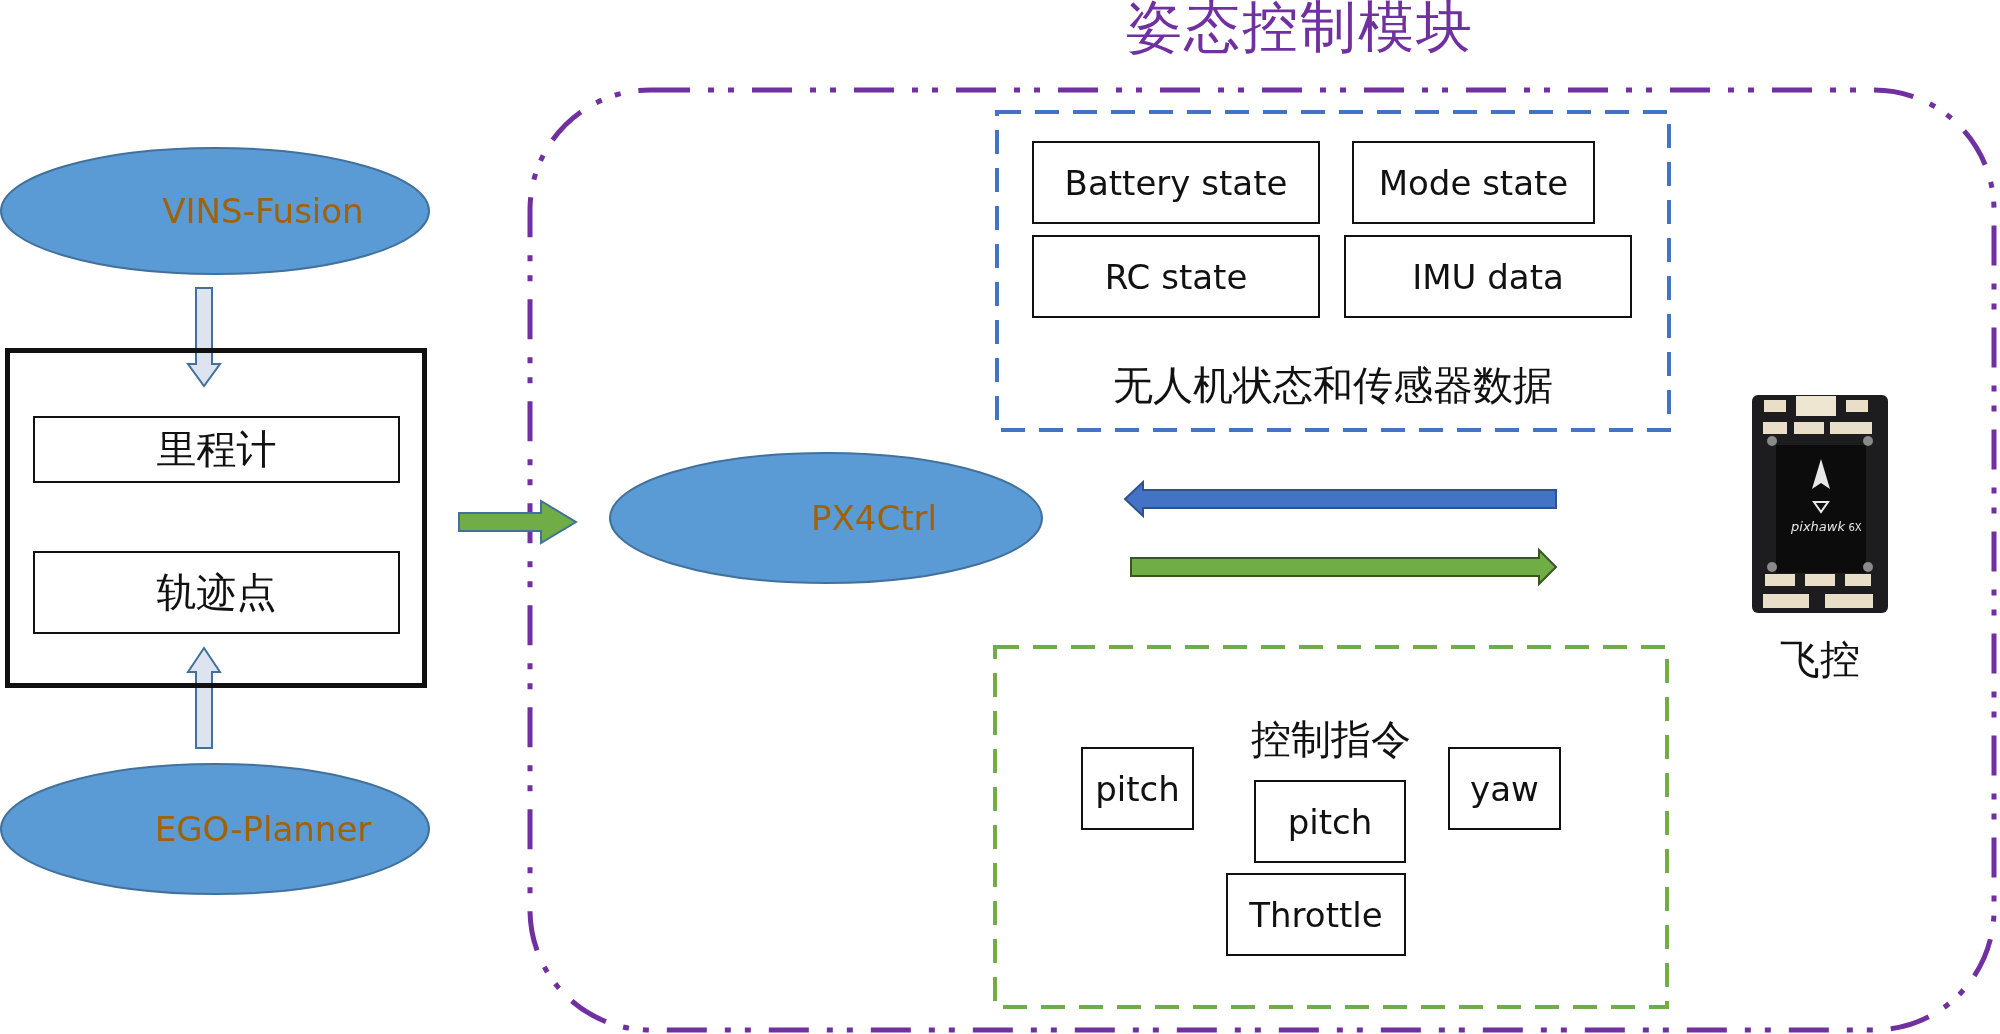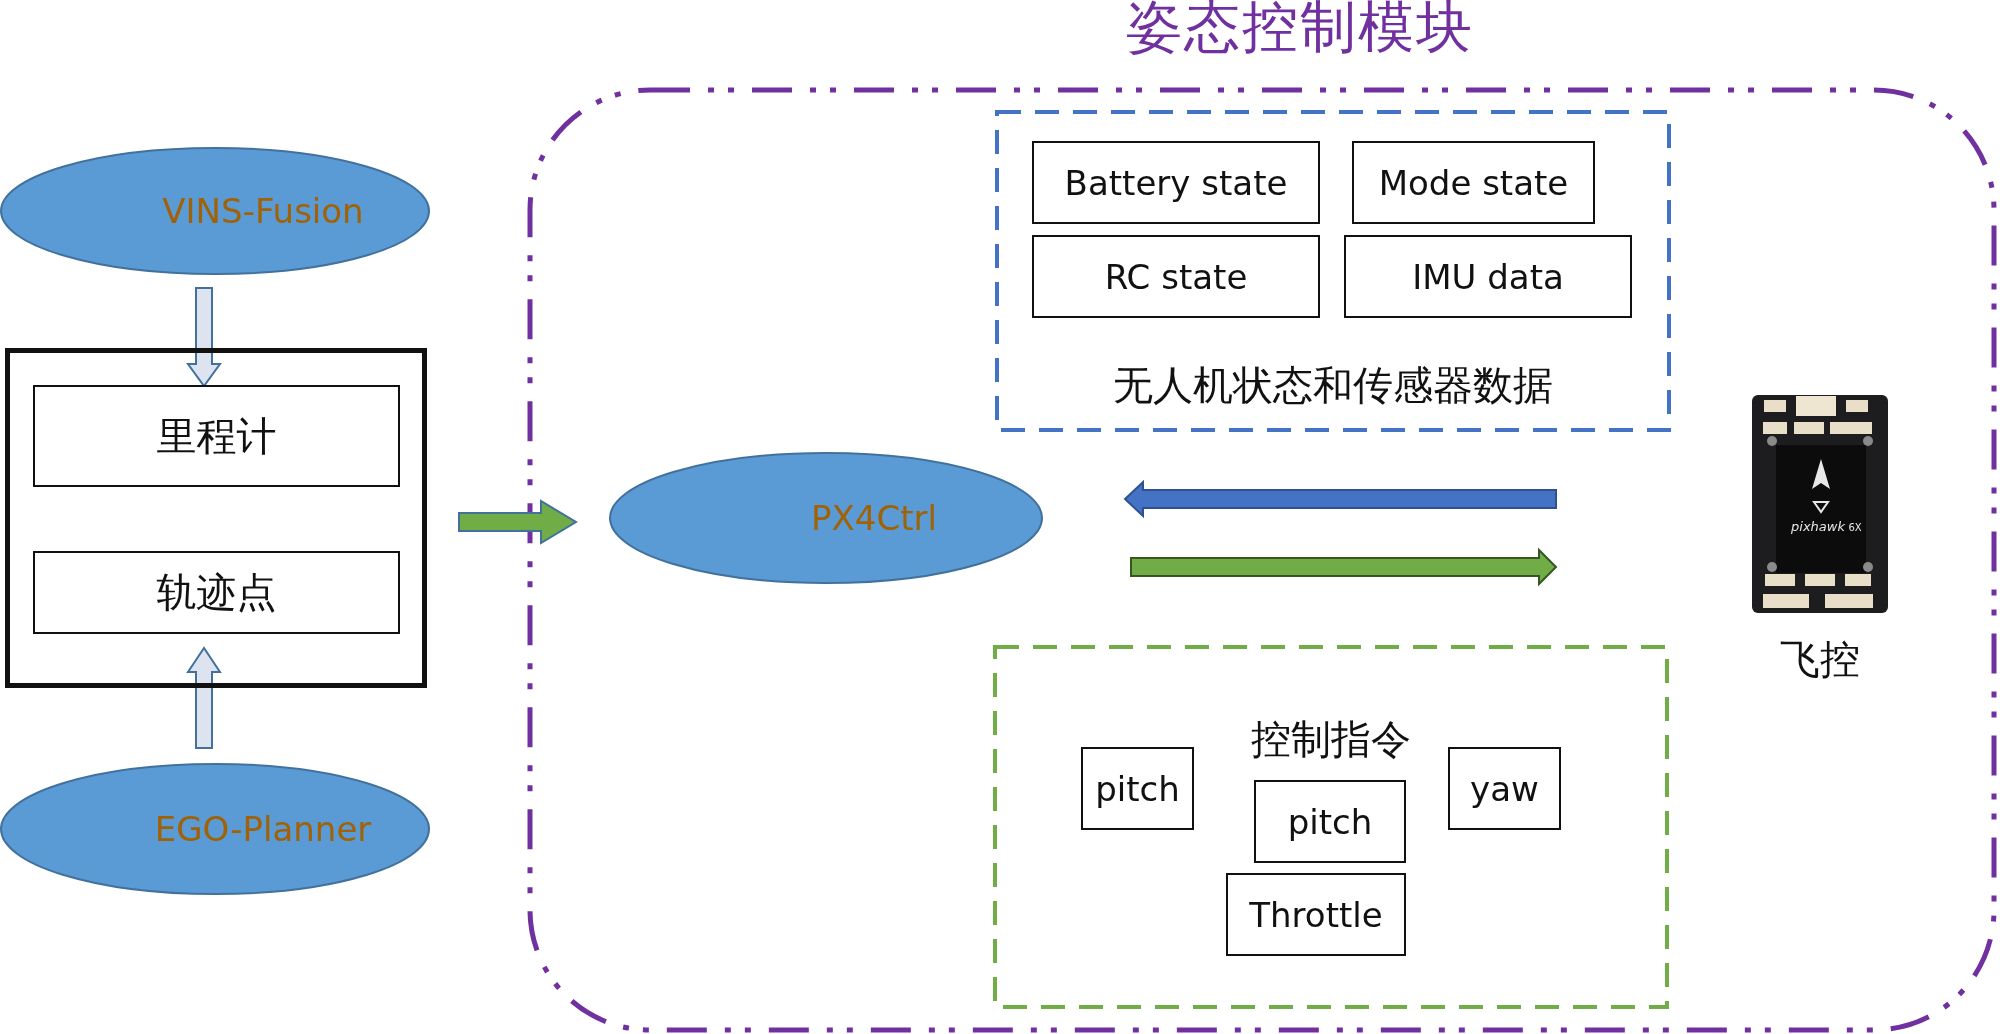--- a/index.html
+++ b/index.html
@@ -74,21 +74,21 @@
     <text x="1855" y="531" fill="#e8e8e8" font-size="10" text-anchor="middle" font-family="DejaVu Sans, sans-serif">6X</text>
   </g>
 </svg>
 
 <div class="abs title">姿态控制模块</div>
 
 <div class="abs ell-label" style="left:1px; top:148px; width:428px; height:126px;">VINS-Fusion</div>
 
 <div class="abs frame-outer"></div>
 
-<div class="abs box zh" style="left:33px; top:385px; width:367px; height:102px;">里程计</div>
+<div class="abs box zh" style="left:33px; top:416px; width:367px; height:67px;">里程计</div>
 
 <div class="abs box zh" style="left:33px; top:551px; width:367px; height:83px;">轨迹点</div>
 
 <div class="abs ell-label" style="left:1px; top:764px; width:428px; height:130px;">EGO-Planner</div>
 
 <div class="abs ell-label" style="left:610px; top:453px; width:432px; height:130px;">PX4Ctrl</div>
 
 <div class="abs box en" style="left:1032px; top:141px; width:288px; height:83px;">Battery state</div>
 <div class="abs box en" style="left:1344px; top:141px; width:243px; height:83px;margin-left:8px;">Mode state</div>
 <div class="abs box en" style="left:1032px; top:235px; width:288px; height:83px;">RC state</div>

